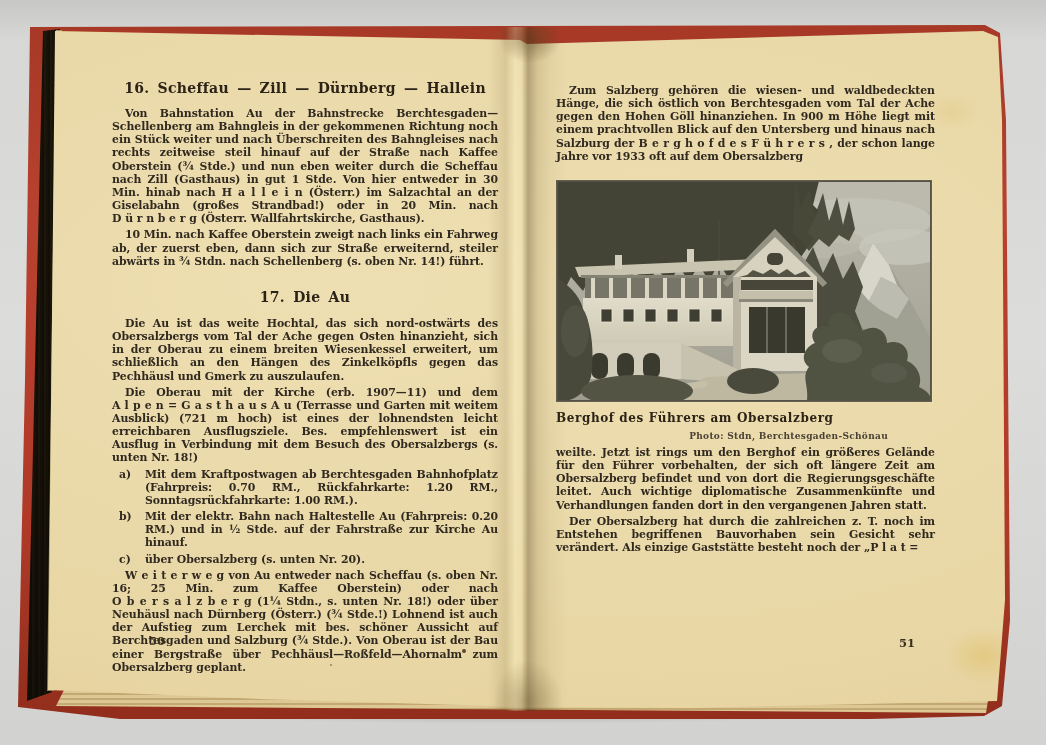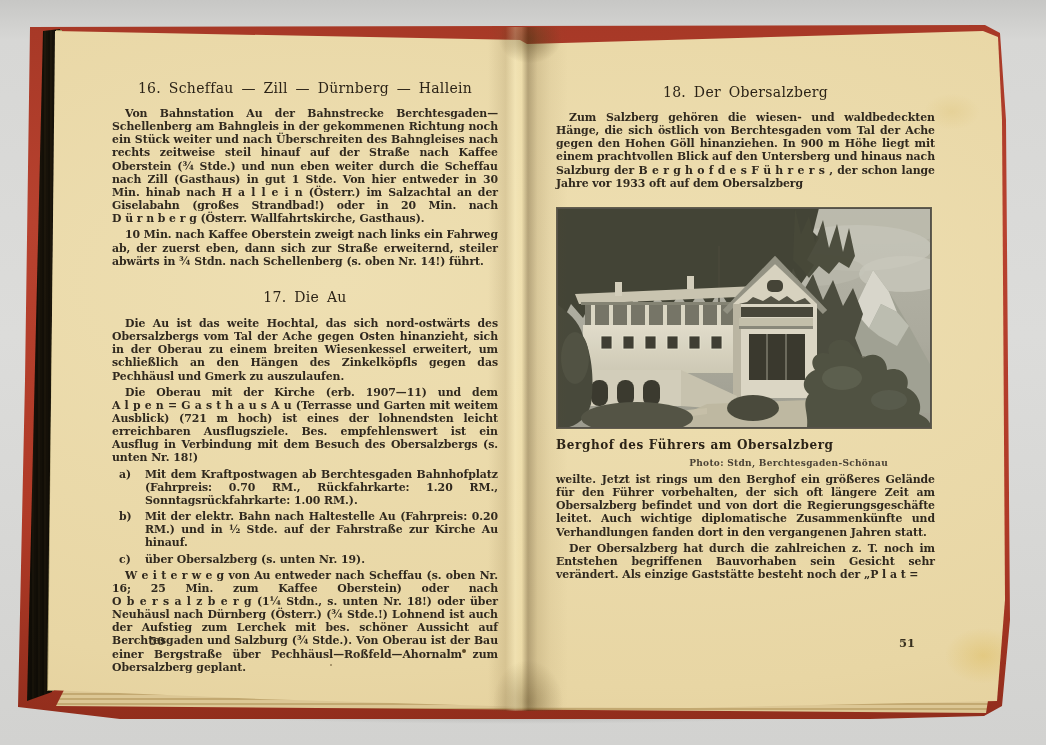--- a/index.html
+++ b/index.html
@@ -35,21 +35,21 @@
            radial-gradient(40px 90px at 99% 55%,rgba(190,150,55,.25),rgba(190,150,55,0) 75%),
            radial-gradient(120% 95% at 62% 40%,#eedfb2 0%,#e8d6a4 55%,#ddc590 100%);}
   .gutter{position:absolute;left:488px;top:27px;width:80px;height:684px;pointer-events:none;
          background:
            radial-gradient(45px 35px at 42px 12px,rgba(80,60,25,.45),rgba(80,60,25,0) 70%),
            radial-gradient(50px 60px at 40px 675px,rgba(90,70,30,.35),rgba(90,70,30,0) 70%),
            linear-gradient(to right,rgba(110,85,40,0) 0%,rgba(110,85,40,.14) 22%,rgba(255,245,200,.34) 34%,rgba(245,230,175,.28) 42%,rgba(75,55,22,.34) 50%,rgba(110,85,40,.16) 62%,rgba(110,85,40,.06) 78%,rgba(110,85,40,0) 100%);}
   .speck{position:absolute;border-radius:50%;background:#5d4a28;}
   .content-left{position:absolute;left:112px;top:80px;width:386px;color:#30291f;}
   .content-right{position:absolute;left:556px;top:84px;width:379px;color:#30291f;}
-  h2{font-size:14px;line-height:17px;font-weight:normal;text-align:center;margin:0 0 10px 0;
+  h2{font-size:14px;line-height:17px;font-weight:bold;text-align:center;margin:0 0 10px 0;
      color:#2b2317;word-spacing:3px;letter-spacing:.3px;}
   h2.mid{margin:21px 0 11px 0;}
   p{font-size:10.9px;line-height:13.15px;font-weight:bold;text-align:justify;margin:0 0 3px 0;
     letter-spacing:-.05px;}
   p.ind{text-indent:13px;}
   .li{position:relative;padding-left:33px;margin:3px 0 3px 0;}
   .li .marker{position:absolute;left:7px;top:0;font-size:10.9px;font-weight:bold;}
   .li p{margin:0;}
   .pagenum{position:absolute;font-size:11.5px;font-weight:bold;color:#38301f;padding-left:36px;}
   .pagenum-left{left:113px;top:634px;}
@@ -83,27 +83,26 @@
     <div class="li">
       <span class="marker">a)</span>
       <p>Mit dem Kraftpostwagen ab Berchtesgaden Bahnhofplatz (Fahrpreis: 0.70 RM., Rückfahrkarte: 1.20 RM., Sonntagsrückfahrkarte: 1.00 RM.).</p>
     </div>
     <div class="li">
       <span class="marker">b)</span>
       <p>Mit der elektr. Bahn nach Haltestelle Au (Fahrpreis: 0.20 RM.) und in ½ Stde. auf der Fahrstraße zur Kirche Au hinauf.</p>
     </div>
     <div class="li">
       <span class="marker">c)</span>
-      <p>über Obersalzberg (s. unten Nr. 19).</p>
+      <p>über Obersalzberg (s. unten Nr. 20).</p>
     </div>
     <p class="ind">W&nbsp;e&nbsp;i&nbsp;t&nbsp;e&nbsp;r&nbsp;w&nbsp;e&nbsp;g von Au entweder nach Scheffau (s. oben Nr. 16; 25 Min. zum Kaffee Oberstein) oder nach O&nbsp;b&nbsp;e&nbsp;r&nbsp;s&nbsp;a&nbsp;l&nbsp;z&nbsp;b&nbsp;e&nbsp;r&nbsp;g (1¼ Stdn., s. unten Nr. 18!) oder über Neuhäusl nach Dürnberg (Österr.) (¾ Stde.!) Lohnend ist auch der Aufstieg zum Lerchek mit bes. schöner Aussicht auf Berchtesgaden und Salzburg (¾ Stde.). Von Oberau ist der Bau einer Bergstraße über Pechhäusl—Roßfeld—Ahornalm zum Obersalzberg geplant.</p>
   </div>
 
   <div class="content-right">
-    <h2>18. Der Obersalzberg</h2>
     <p class="ind">Zum Salzberg gehören die wiesen- und waldbedeckten Hänge, die sich östlich von Berchtesgaden vom Tal der Ache gegen den Hohen Göll hinanziehen. In 900 m Höhe liegt mit einem prachtvollen Blick auf den Untersberg und hinaus nach Salzburg der B&nbsp;e&nbsp;r&nbsp;g&nbsp;h&nbsp;o&nbsp;f d&nbsp;e&nbsp;s F&nbsp;ü&nbsp;h&nbsp;r&nbsp;e&nbsp;r&nbsp;s&nbsp;, der schon lange Jahre vor 1933 oft auf dem Obersalzberg</p>
 
     <figure>
       <svg viewBox="0 0 374 220" width="374" height="220">
         <defs>
           <linearGradient id="sky" x1="0" x2="0" y1="0" y2="1">
             <stop offset="0" stop-color="#b4b5ab"></stop>
               <stop offset=".6" stop-color="#a9aaa0"></stop>
               <stop offset="1" stop-color="#9a9b91"></stop>
           </linearGradient>

